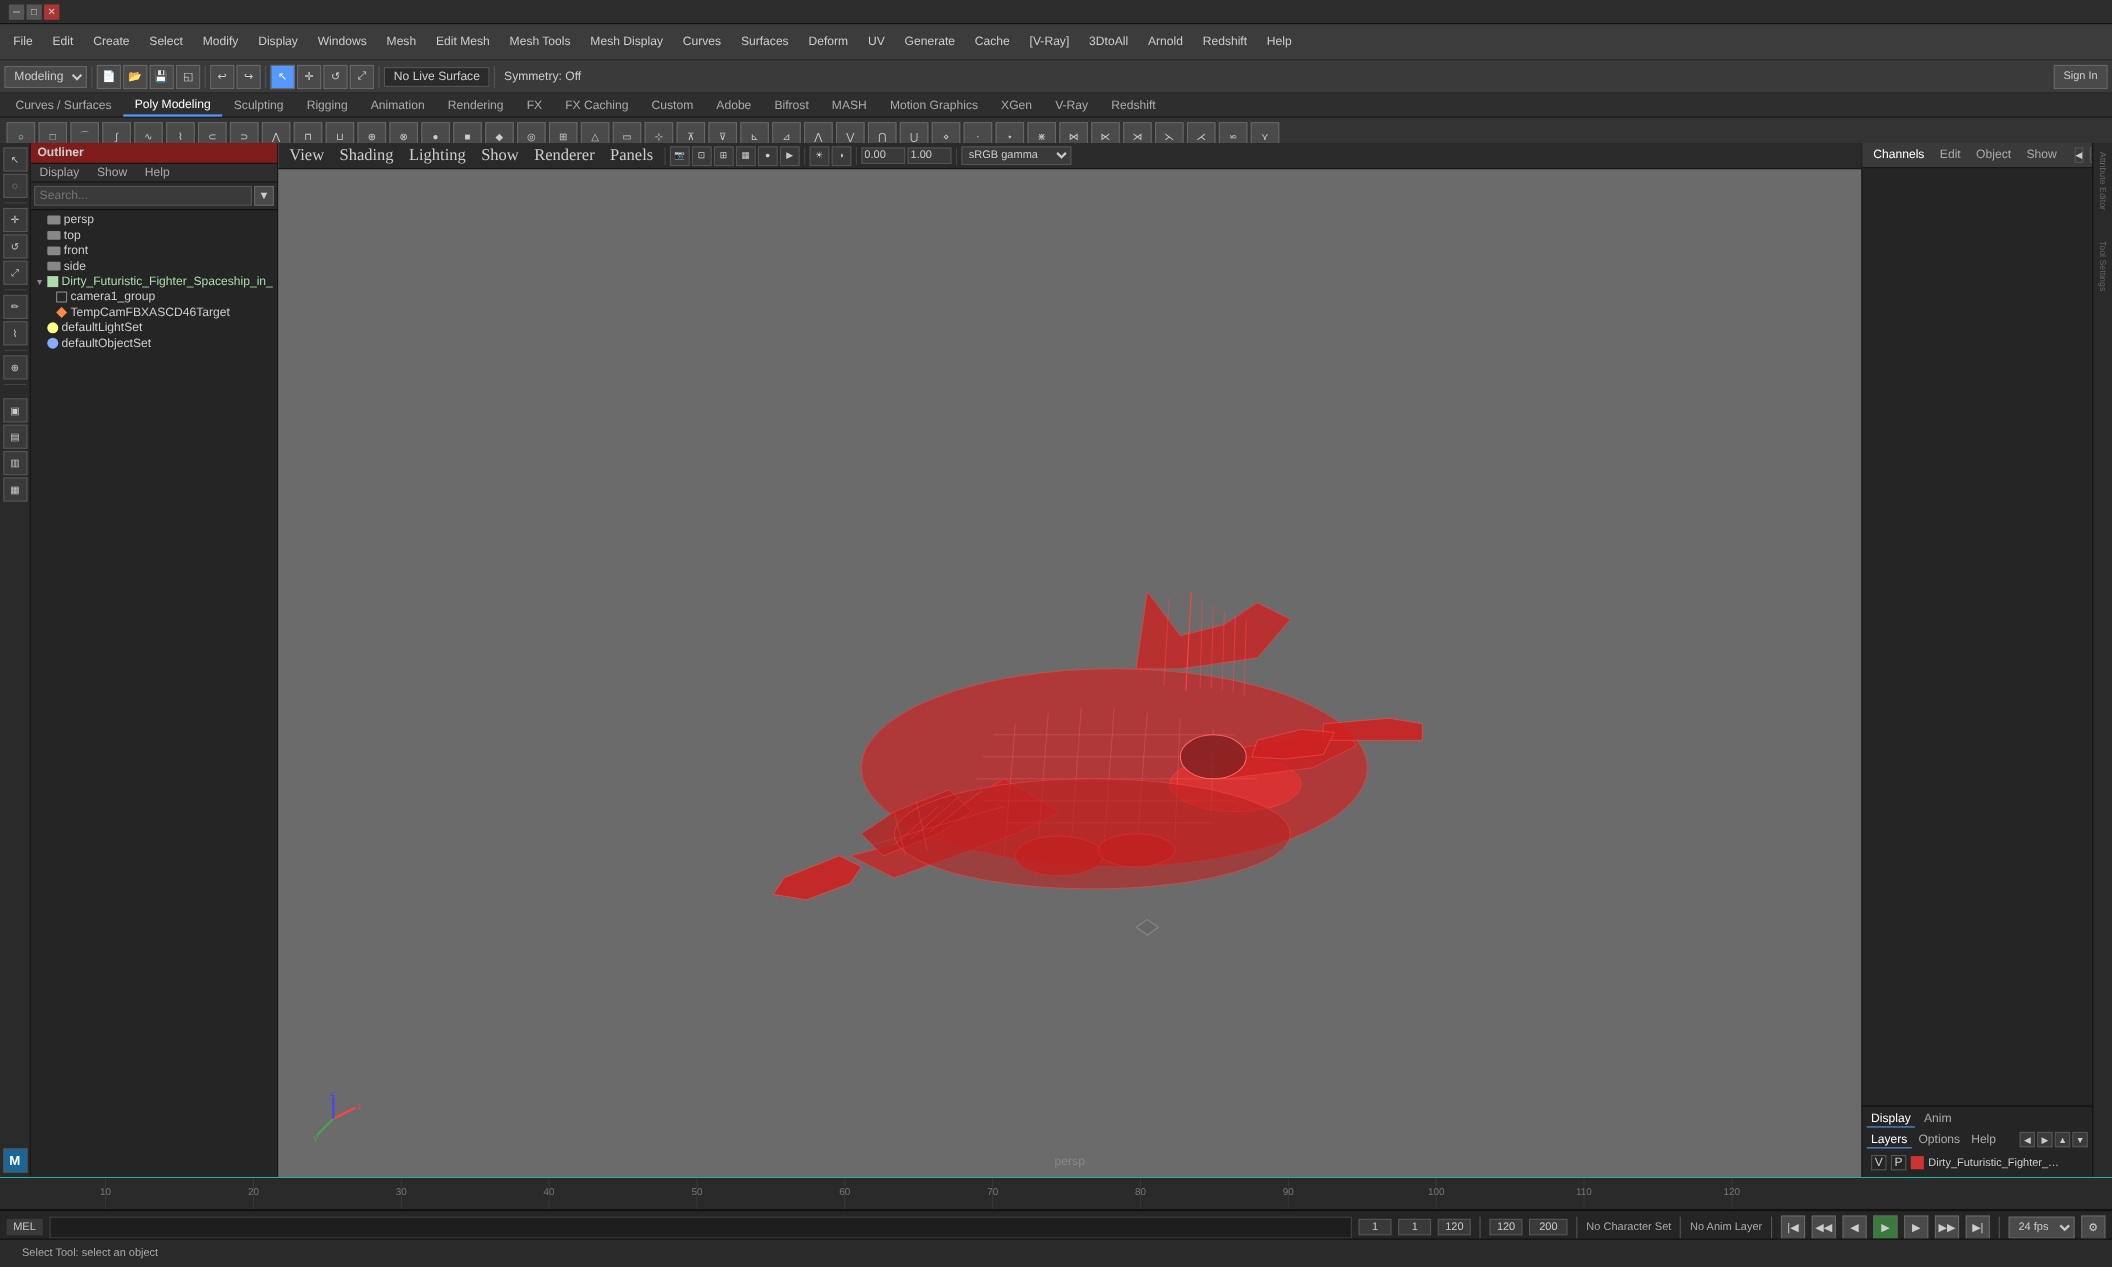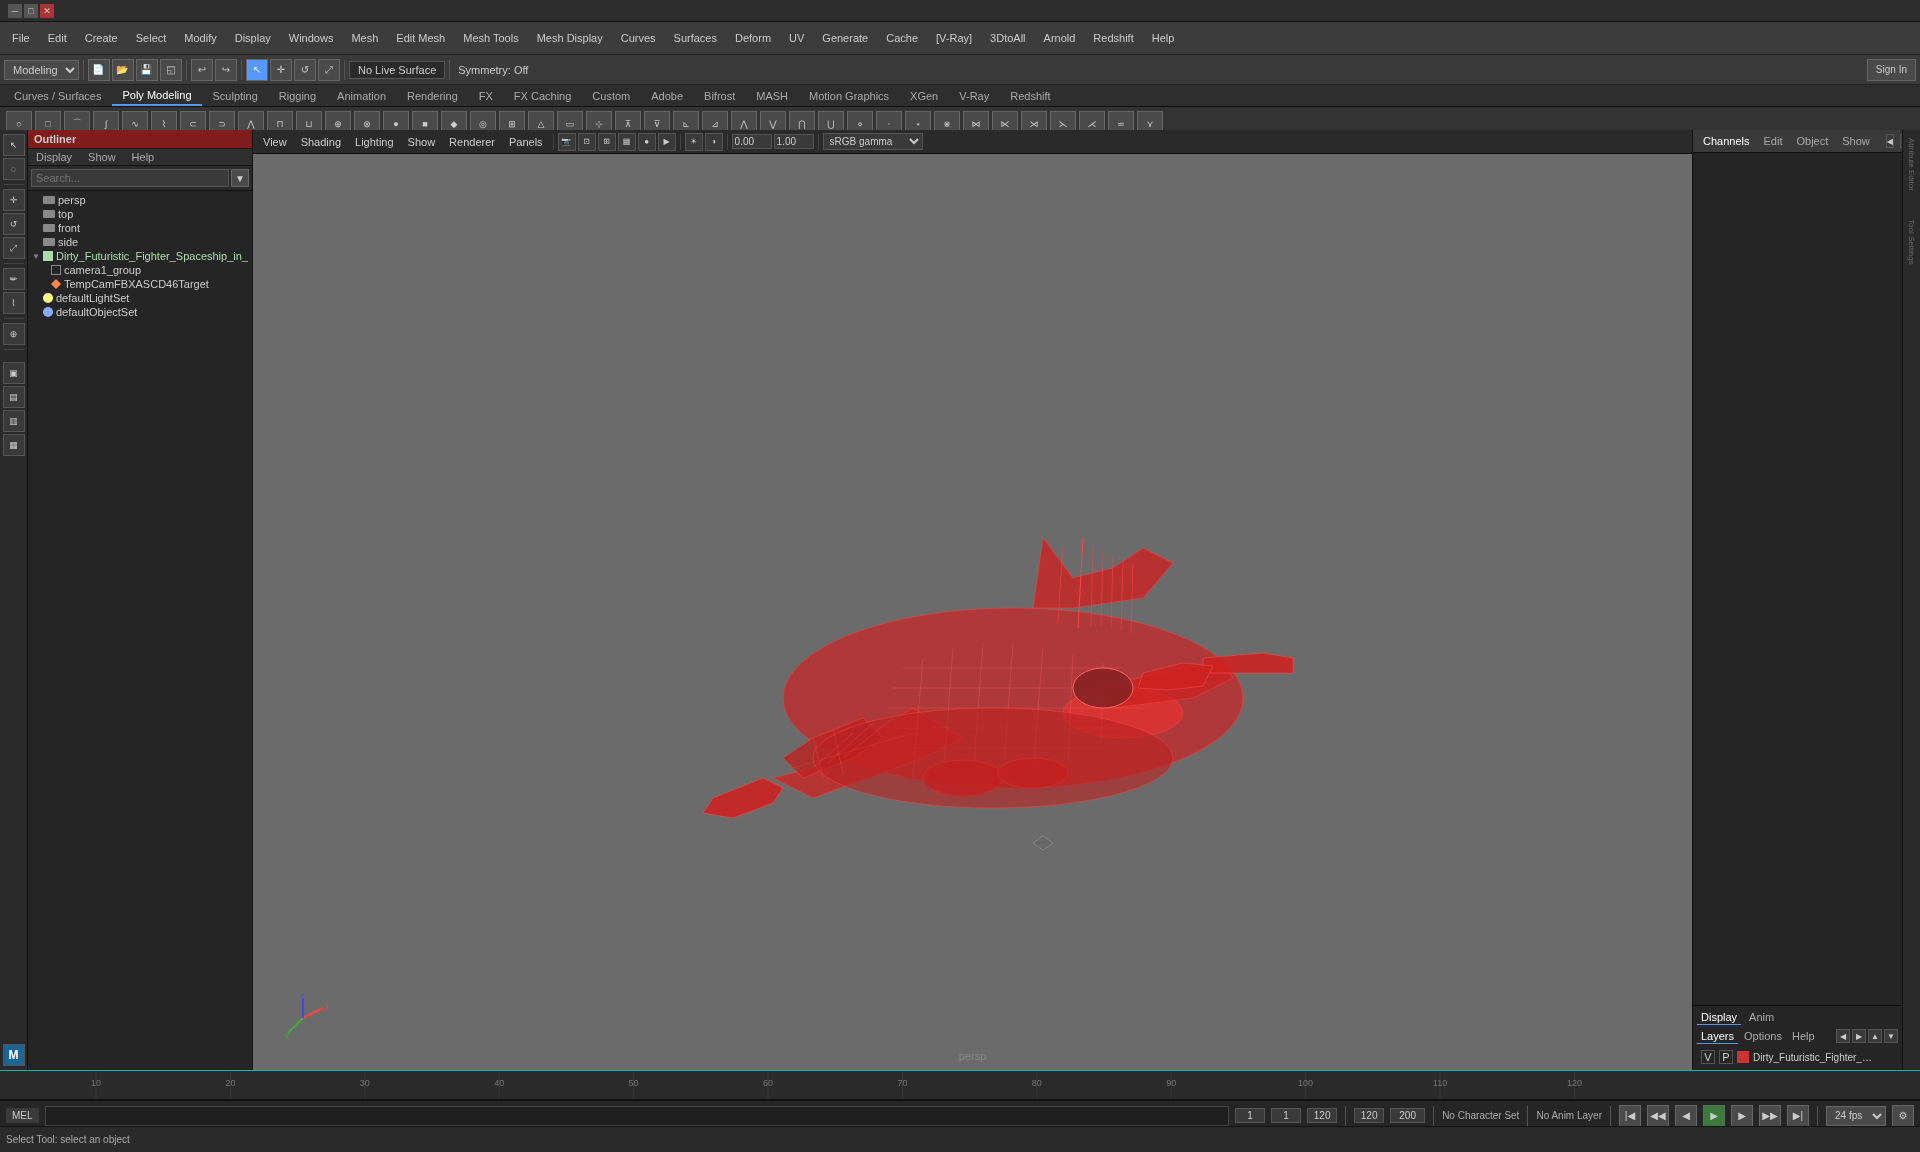--- a/index.html
+++ b/index.html
@@ -294,23 +294,24 @@
       height: 24px;
       background: #2a2a2a;
       display: flex;
       align-items: center;
       padding: 0 4px;
       gap: 2px;
       border-bottom: 1px solid #111;
     }
     .vp-menu {
       padding: 2px 6px;
-      font-size: 11px;
-      color: #ccc;
-      cursor: pointer;
+      font-size: 15px;
+      color: #ccc;
+      cursor: pointer;
+      font-family: Liberation Serif, serif;
     }
     .vp-btn {
       width: 18px;
       height: 18px;
       background: #3a3a3a;
       border: 1px solid #555;
       color: #ccc;
       font-size: 8px;
       cursor: pointer;
       display: flex;
@@ -458,21 +459,21 @@
     #status-bar {
       position: absolute;
       bottom: 0;
       left: 0;
       right: 0;
       height: 26px;
       background: #2a2a2a;
       border-top: 1px solid #111;
       display: flex;
       align-items: center;
-      padding: 0 6px;
+      padding: 0 20px;
       gap: 4px;
       font-size: 10px;
       color: #aaa;
     }
     .status-label {
       font-size: 10px;
       color: #aaa;
     }
     .status-input {
       width: 30px;

